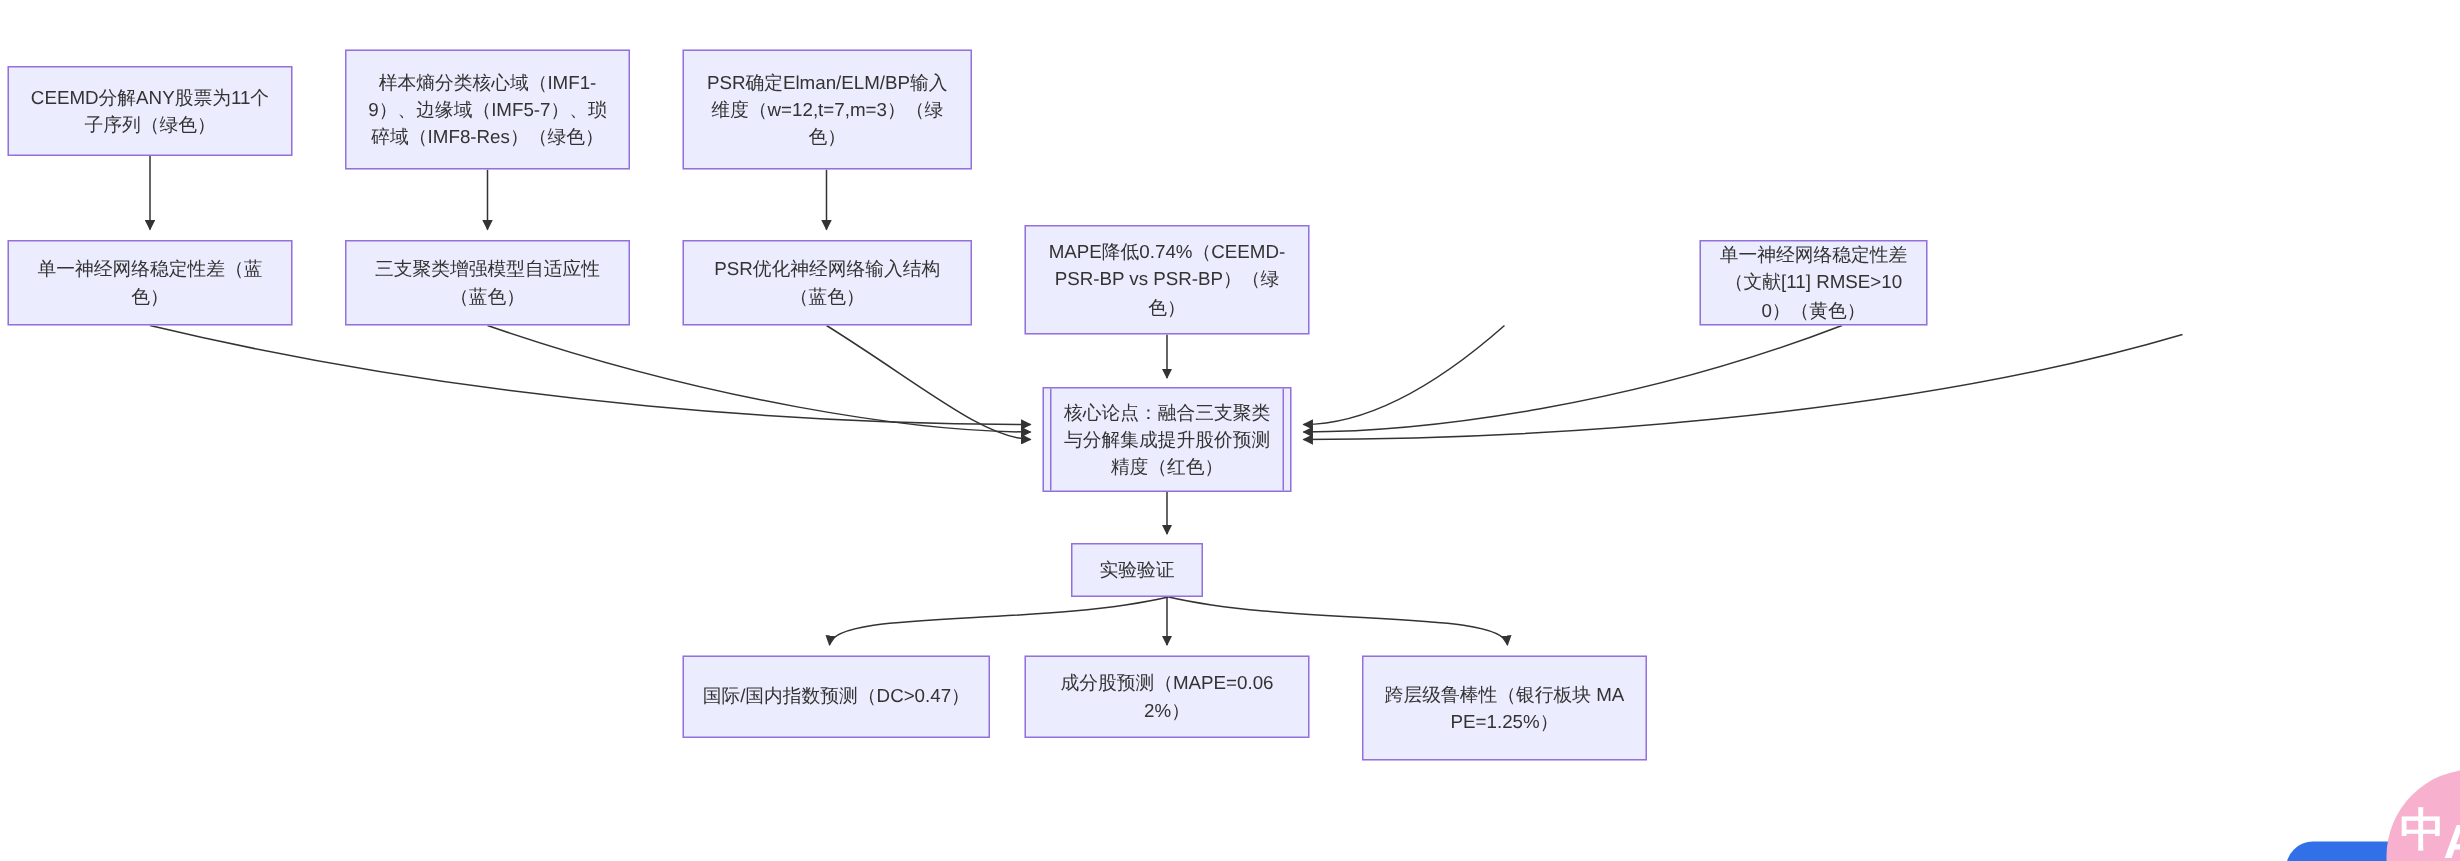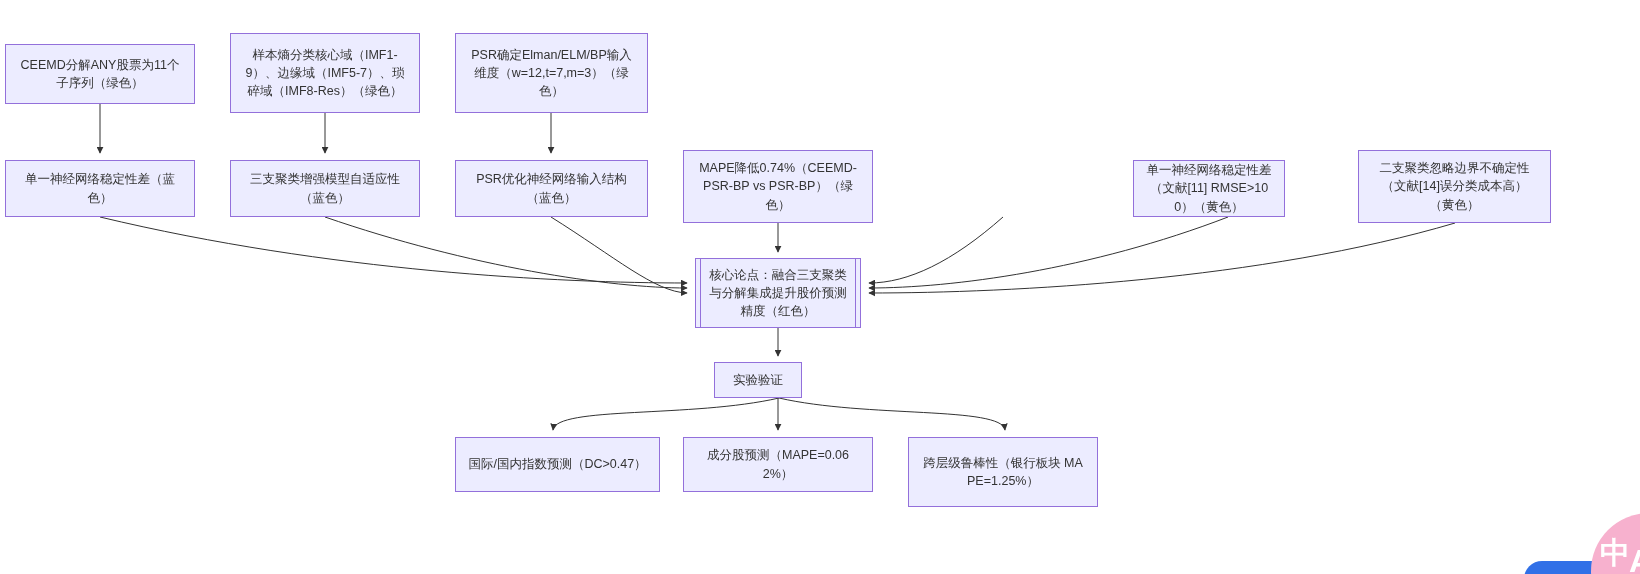--- a/index.html
+++ b/index.html
@@ -67,21 +67,20 @@
 
   <div class="node" style="left:5px;top:44px;width:190px;height:60px">CEEMD分解ANY股票为11个子序列（绿色）</div>
   <div class="node" style="left:230px;top:33px;width:190px;height:80px">样本熵分类核心域（IMF1-9）、边缘域（IMF5-7）、琐碎域（IMF8-Res）（绿色）</div>
   <div class="node" style="left:455px;top:33px;width:193px;height:80px">PSR确定Elman/ELM/BP输入维度（w=12,t=7,m=3）（绿色）</div>
 
   <div class="node" style="left:5px;top:160px;width:190px;height:57px">单一神经网络稳定性差（蓝色）</div>
   <div class="node" style="left:230px;top:160px;width:190px;height:57px">三支聚类增强模型自适应性（蓝色）</div>
   <div class="node" style="left:455px;top:160px;width:193px;height:57px">PSR优化神经网络输入结构（蓝色）</div>
   <div class="node" style="left:683px;top:150px;width:190px;height:73px">MAPE降低0.74%（CEEMD-PSR-BP vs PSR-BP）（绿色）</div>
   <div class="node" style="left:1133px;top:160px;width:152px;height:57px">单一神经网络稳定性差（文献[11] RMSE&gt;100）（黄色）</div>
-  <div class="node" style="left:1358px;top:150px;width:193px;height:73px">二支聚类忽略边界不确定性（文献[14]误分类成本高）（黄色）</div>
 
   <div class="node subroutine" style="left:695px;top:258px;width:166px;height:70px">核心论点：融合三支聚类与分解集成提升股价预测精度（红色）</div>
 
   <div class="node" style="left:714px;top:362px;width:88px;height:36px">实验验证</div>
 
   <div class="node" style="left:455px;top:437px;width:205px;height:55px">国际/国内指数预测（DC&gt;0.47）</div>
   <div class="node" style="left:683px;top:437px;width:190px;height:55px">成分股预测（MAPE=0.062%）</div>
   <div class="node" style="left:908px;top:437px;width:190px;height:70px">跨层级鲁棒性（银行板块 MAPE=1.25%）</div>
 
   <div class="blue-widget"></div>

